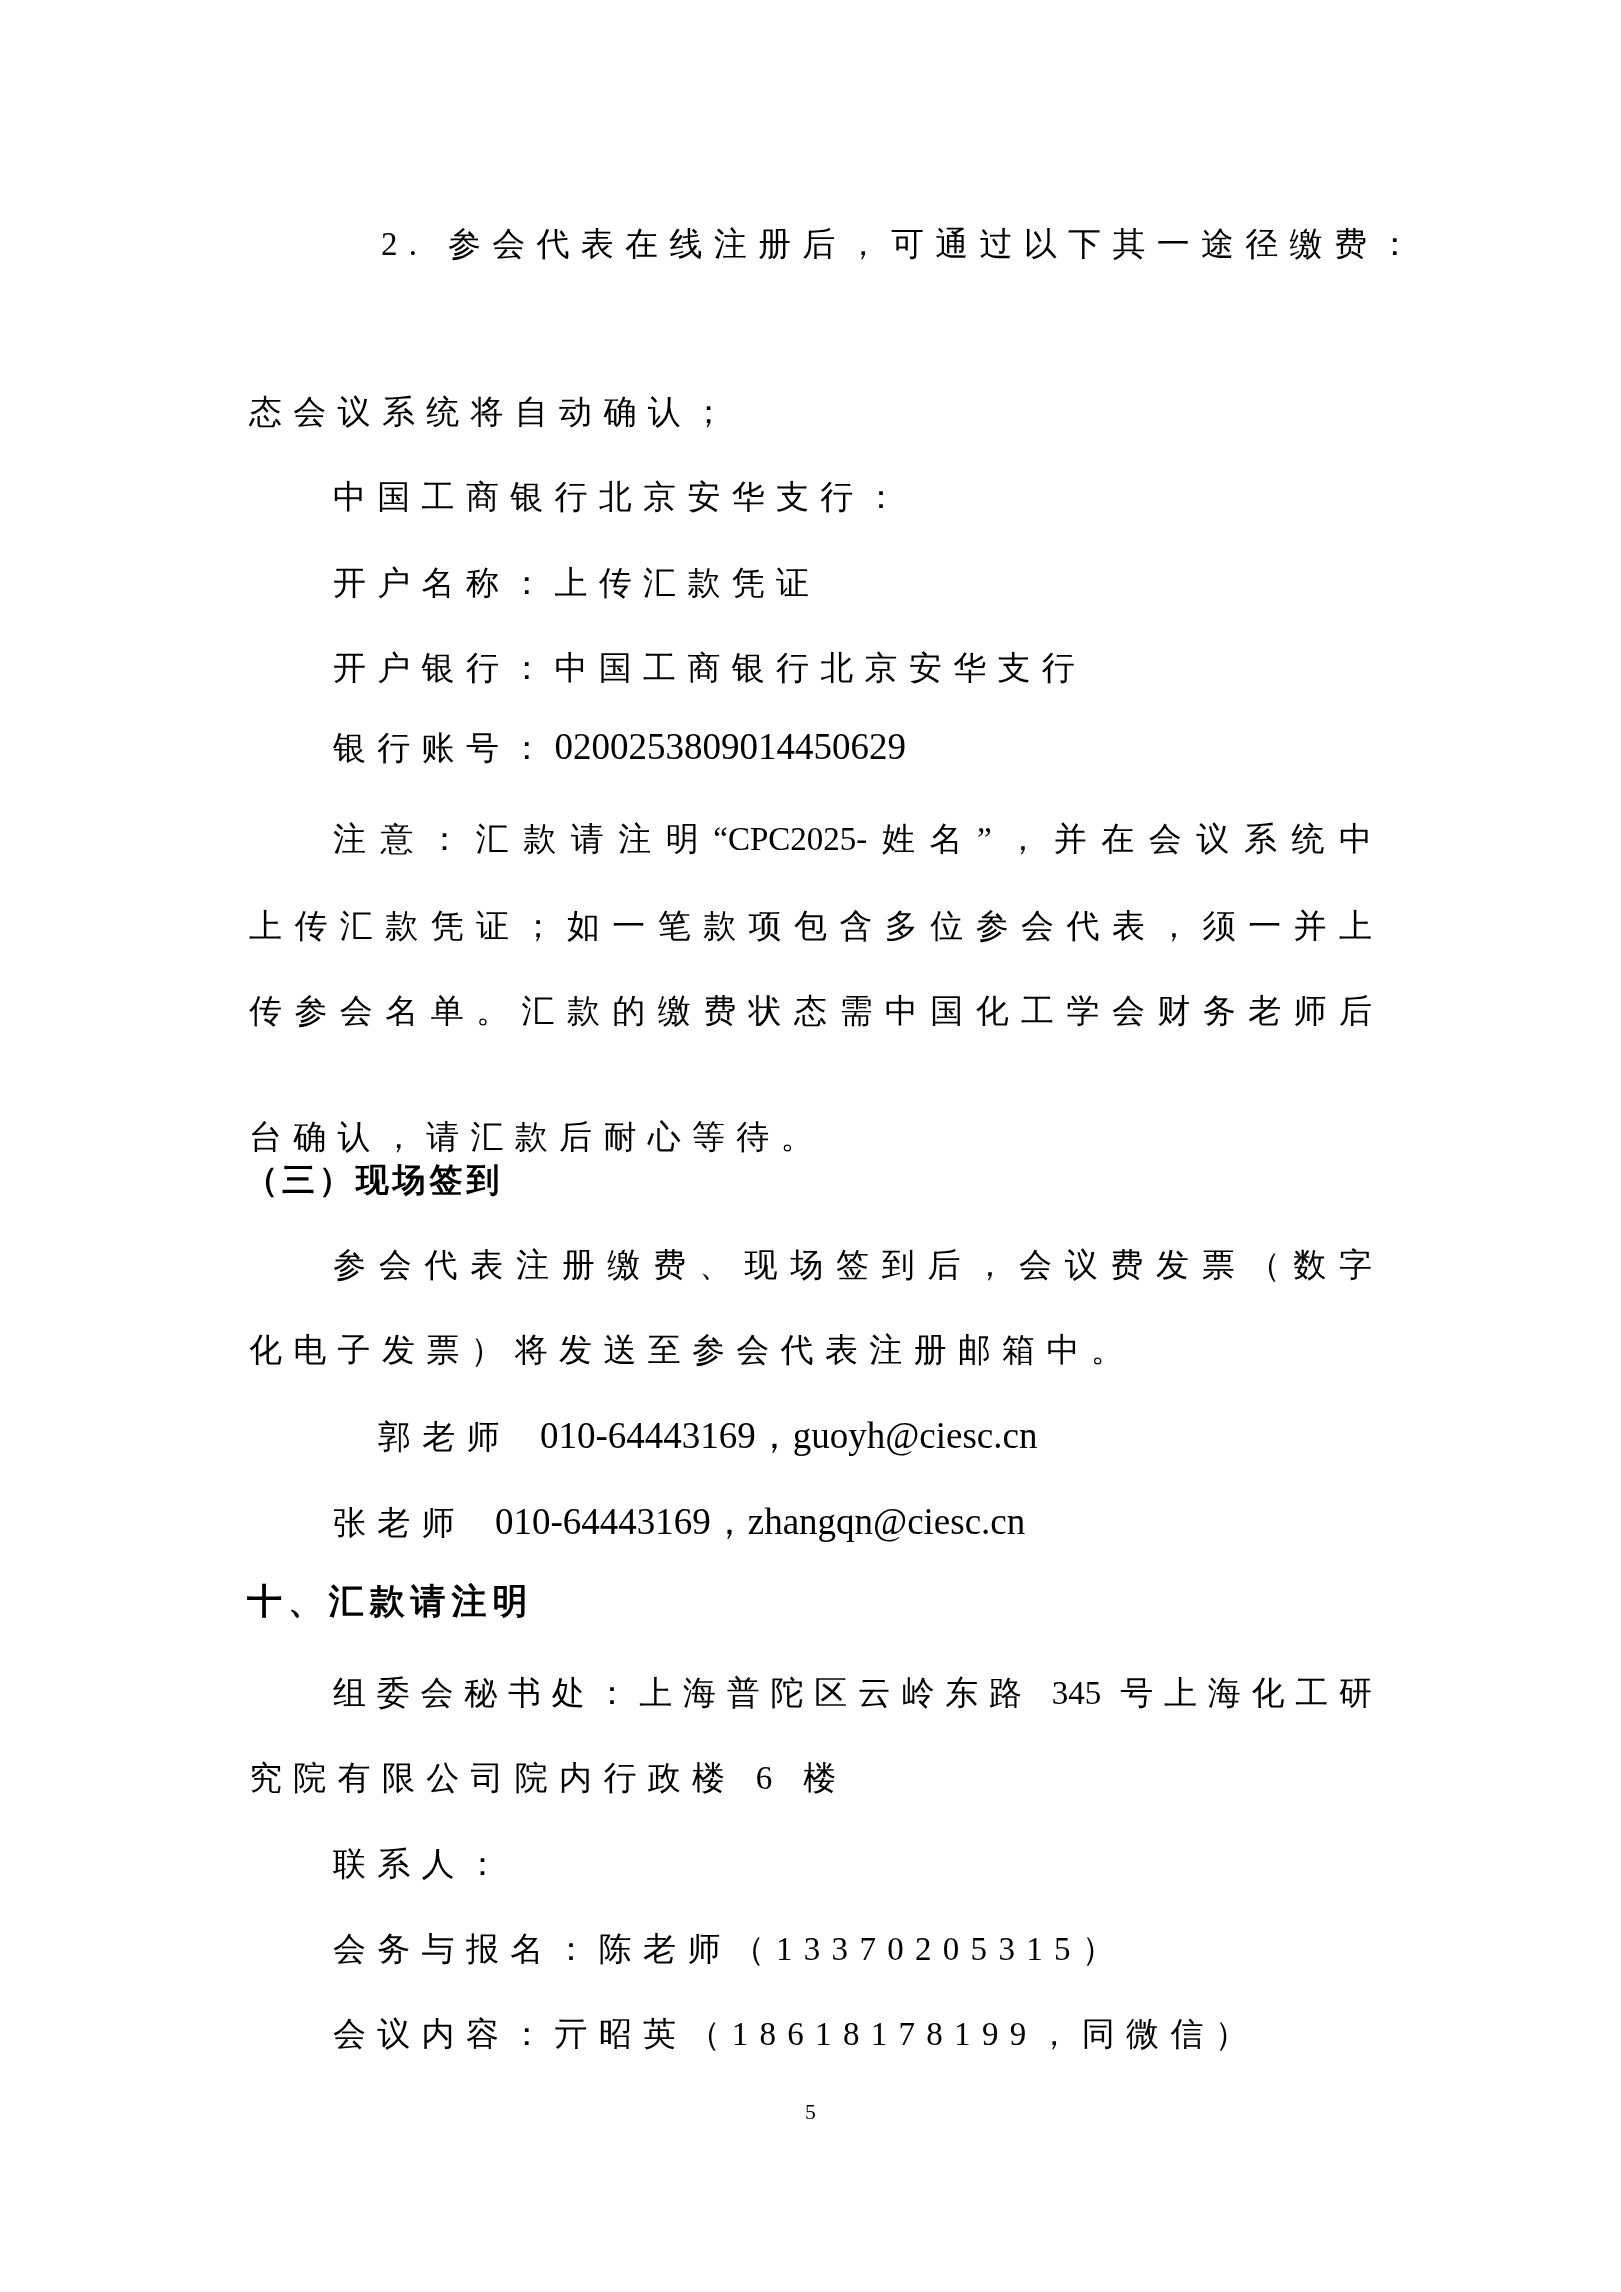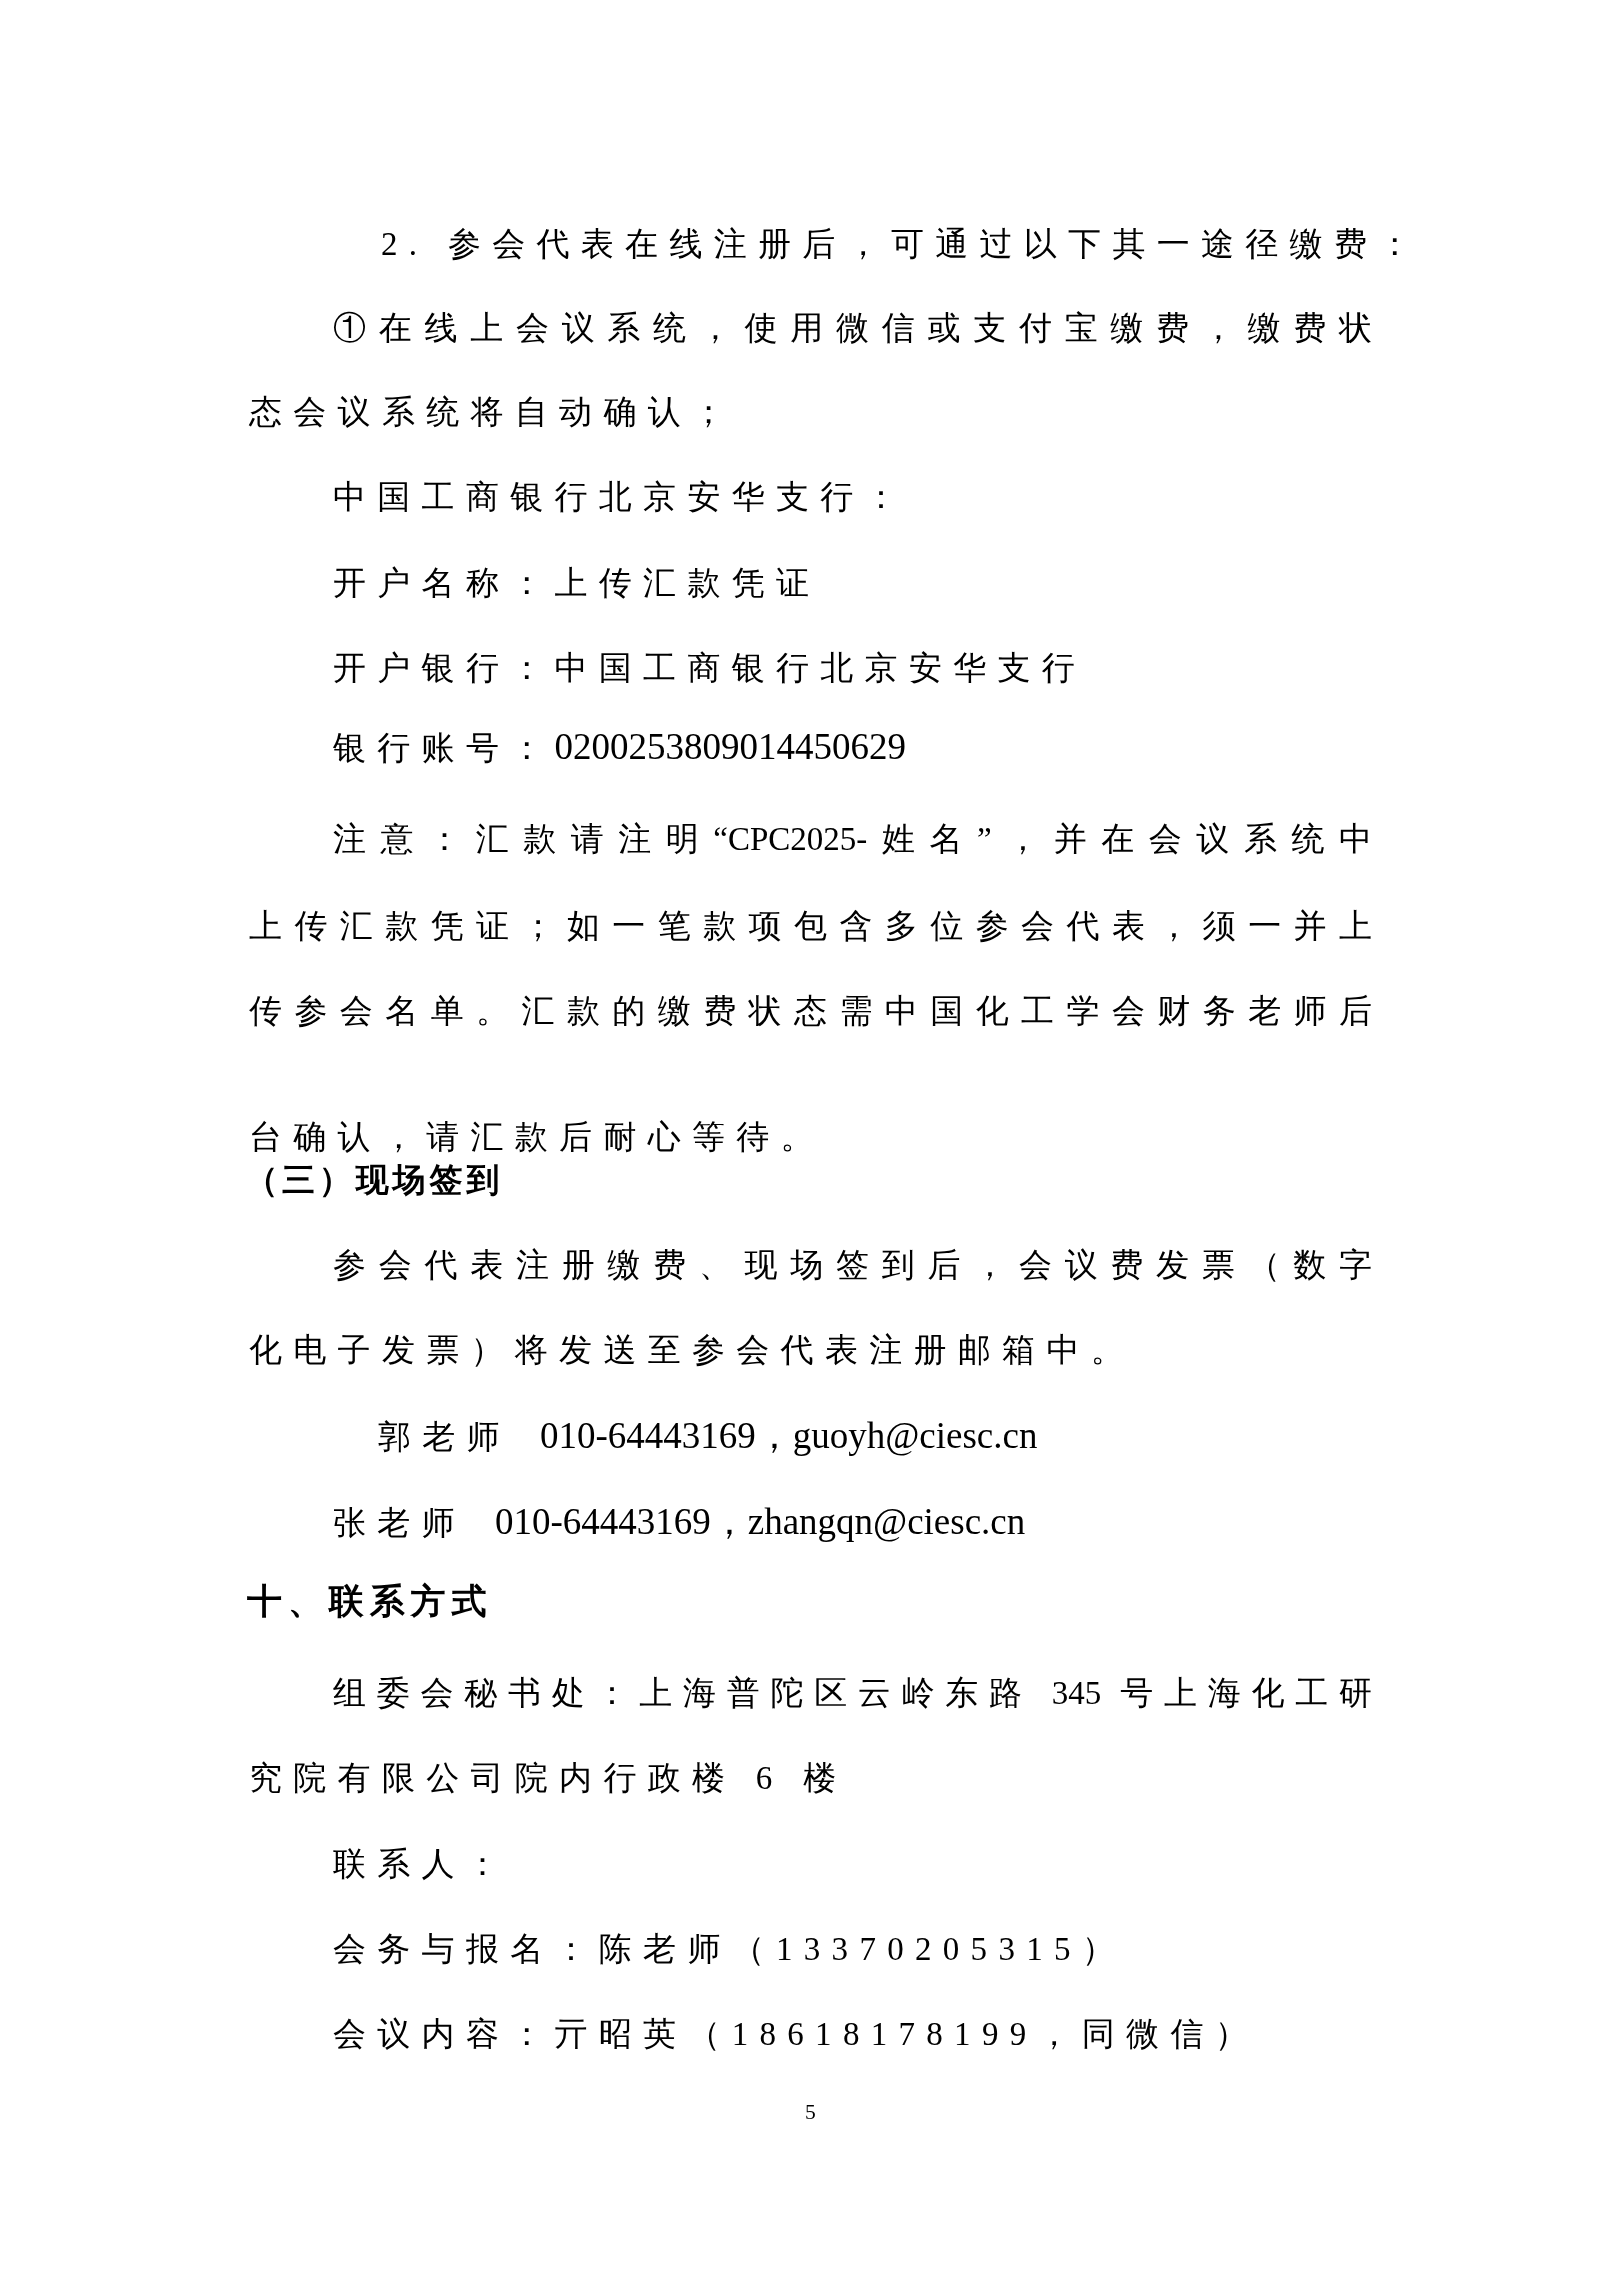--- a/index.html
+++ b/index.html
@@ -62,21 +62,20 @@
     font-family: "Liberation Serif", "DejaVu Serif", serif;
   }
 </style>
 </head>
 <body>
 
 <div class="page">
 
   <div class="line indent" style="top:223px;margin-left:48px;">2. 参会代表在线注册后，可通过以下其一途径缴费：</div>
 
-  <div class="line indent just" style="top:307px; width:1039px;">①在线上会议系统，使用微信或支付宝缴费，缴费状</div>
   <div class="line flush" style="top:391px;">态会议系统将自动确认；</div>
 
   <div class="line indent" style="top:476px;">中国工商银行北京安华支行：</div>
 
   <div class="line indent" style="top:562px;">
     <span>开户名称：</span><span>上传汇款凭证</span>
   </div>
 
   <div class="line indent" style="top:647px;">
     <span>开户银行：</span><span>中国工商银行北京安华支行</span>
@@ -97,21 +96,21 @@
   <div class="line flush" style="top:1329px;">化电子发票）将发送至参会代表注册邮箱中。</div>
 
   <div class="line indent" style="top:1414px;margin-left:45px;">
     <span>郭老师</span><span class="gap"></span><span class="latin" style="font-size:37px;">010-64443169，</span><span class="latin" style="font-size:37px;">guoyh@ciesc.cn</span>
   </div>
 
   <div class="line indent" style="top:1500px;">
     <span>张老师</span><span class="gap"></span><span class="latin" style="font-size:37px;">010-64443169，</span><span class="latin" style="font-size:37px;">zhangqn@ciesc.cn</span>
   </div>
 
-  <div class="line heading-main" style="top:1580px;">十、联系方式</div>
+  <div class="line heading-main" style="top:1580px;">十、汇款请注明</div>
 
   <div class="line indent just" style="top:1672px; width:1039px;">组委会秘书处：上海普陀区云岭东路 345 号上海化工研</div>
   <div class="line flush" style="top:1757px;">究院有限公司院内行政楼 6 楼</div>
 
   <div class="line indent" style="top:1843px;">联系人：</div>
 
   <div class="line indent" style="top:1928px;">会务与报名：陈老师（13370205315）</div>
 
   <div class="line indent" style="top:2013px;">会议内容：亓昭英（18618178199，同微信）</div>
 

